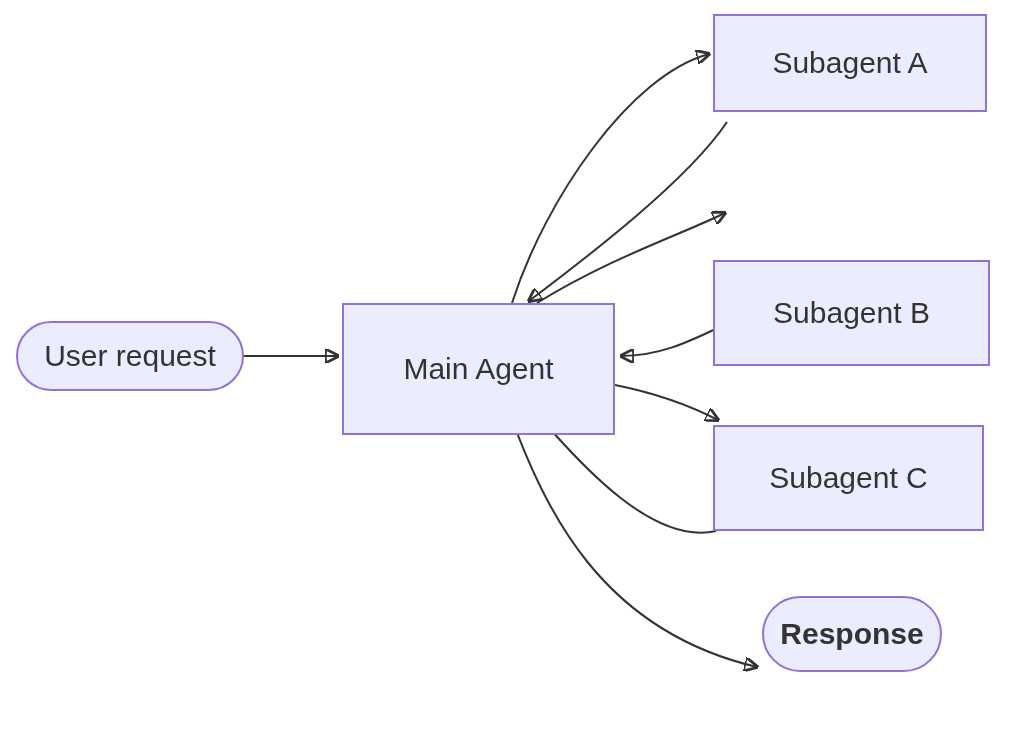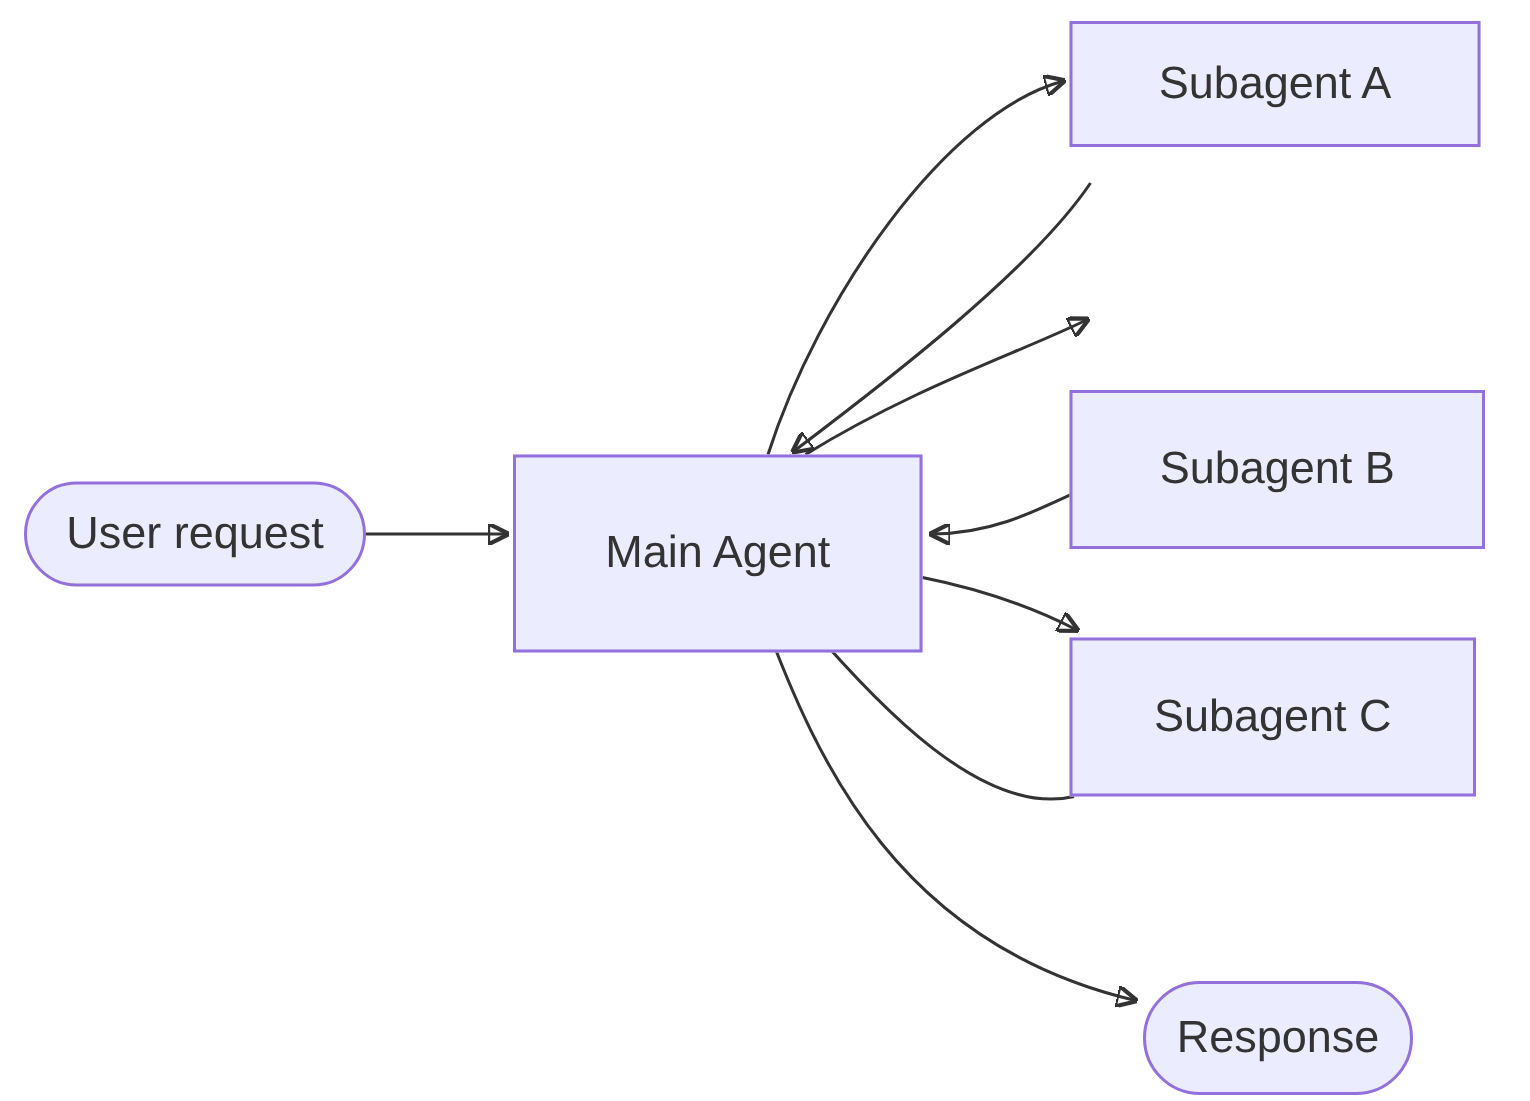--- a/index.html
+++ b/index.html
@@ -41,31 +41,32 @@
     white-space: nowrap;
   }
   .stadium-user {
     left: 16px; top: 321px; width: 228px; height: 70px;
     border-radius: 35px;
   }
   .rect-main {
     left: 342px; top: 303px; width: 273px; height: 132px;
   }
   .rect-sub-a {
-    left: 713px; top: 14px; width: 274px; height: 84px;
+    left: 713px; top: 14px; width: 274px; height: 98px;
   }
   .rect-sub-b {
     left: 713px; top: 220px; width: 277px; height: 106px; margin-top: 40px;
   }
   .rect-sub-c {
     left: 713px; top: 425px; width: 271px; height: 106px;
   }
   .stadium-response {
-    left: 762px; top: 654px; width: 180px; height: 76px;
+    left: 762px; top: 596px; width: 180px; height: 76px;
     border-radius: 38px;
+    font-weight: bold;
   }
 </style>
 </head>
 <body>
 
 <div class="canvas">
 
   <svg class="edges" viewBox="0 0 1020 734" xmlns="http://www.w3.org/2000/svg">
     <defs>
       <marker id="arrow" viewBox="0 0 10 10" refX="9" refY="5" markerWidth="7" markerHeight="7" orient="auto-start-reverse">

